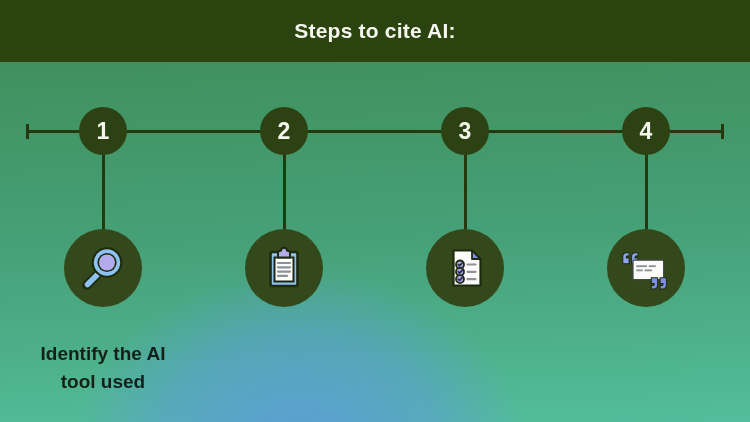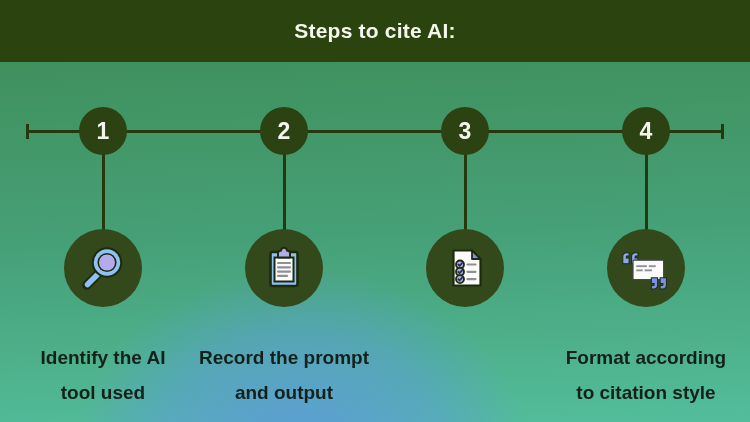--- a/index.html
+++ b/index.html
@@ -35,21 +35,21 @@
     position:absolute;top:107px;left:71px;width:48px;height:48px;border-radius:50%;
     background:var(--circle_bg);display:flex;align-items:center;justify-content:center;
   }
   .num{color:#f4f6ee;font-size:23px;font-weight:700;}
   .icon-circle{
     position:absolute;top:229px;left:56px;width:78px;height:78px;border-radius:50%;
     background:var(--icon_circle_bg);display:flex;align-items:center;justify-content:center;
   }
   .step-label{
     position:absolute;top:340px;left:0;margin:0;width:190px;text-align:center;
-    color:var(--label_text);font-size:19px;line-height:35px;font-weight:700;
+    color:var(--label_text);font-size:19px;line-height:28px;font-weight:700;
     white-space:pre-line;
   }
   
   svg{display:block;}
   .ink{fill:var(--icon_outline);}
   .fill-blue{fill:var(--icon_blue);}
   .fill-peri{fill:var(--icon_periwinkle);}
   .fill-indigo{fill:var(--icon_indigo);}
   .fill-white{fill:#fbfbfa;}
   .edge{stroke:var(--icon_outline);}
@@ -104,22 +104,20 @@
       <svg width="46" height="46" viewBox="0 0 46 46">
         <rect class="fill-blue edge" x="9.5" y="7" width="27" height="34" rx="2" stroke-width="2.6"></rect>
         <rect class="fill-white edge" x="13.5" y="12.5" width="19" height="24" stroke-width="2"></rect>
         <path class="fill-peri edge" stroke-width="2" stroke-linejoin="round" d="M17,12.5 L17,8.2 Q17,5.8 19.4,5.8 L19.8,5.8 Q20.3,2.8 23,2.8 Q25.7,2.8 26.2,5.8 L26.6,5.8 Q29,5.8 29,8.2 L29,12.5 Z"></path>
         <line class="gray-line" x1="17" y1="18" x2="29" y2="18"></line>
         <line class="gray-line" x1="17" y1="22.3" x2="29" y2="22.3"></line>
         <line class="gray-line" x1="17" y1="26.6" x2="29" y2="26.6"></line>
         <line class="gray-line" x1="17" y1="30.9" x2="26" y2="30.9"></line>
       </svg>
     </div>
-    <p class="step-label">Record the prompt
-and output</p>
   </section>
 
   <section class="step step-3">
     <div class="connector"></div>
     <div class="num-circle">
       <span class="num">3</span>
     </div>
     <div class="icon-circle">
       <svg width="46" height="46" viewBox="0 0 46 46">
         <path class="fill-white edge" stroke-width="2.2" stroke-linejoin="round" d="M11.5,5.5 L30,5.5 L38.5,14 L38.5,40.5 L11.5,40.5 Z"></path>
@@ -152,16 +150,14 @@
         <line class="thin-line" x1="17.5" y1="21.5" x2="29" y2="21.5"></line>
         <line class="thin-line" x1="31" y1="21.5" x2="38.5" y2="21.5"></line>
         <line class="thin-line" x1="17.5" y1="26" x2="24.5" y2="26"></line>
         <line class="thin-line" x1="26.5" y1="26" x2="34.5" y2="26"></line>
         <g>
           <path class="quote2" transform="translate(41.5,47) rotate(180)" d="M7.8,13 L1,13 L1,5.2 Q1,1 5.2,1 L7.8,1 L7.8,4.6 L5.6,4.6 Q4.8,4.6 4.8,5.6 L4.8,6.8 L7.8,6.8 Z"></path>
           <path class="quote2" transform="translate(51,47) rotate(180)" d="M7.8,13 L1,13 L1,5.2 Q1,1 5.2,1 L7.8,1 L7.8,4.6 L5.6,4.6 Q4.8,4.6 4.8,5.6 L4.8,6.8 L7.8,6.8 Z"></path>
         </g>
       </svg>
     </div>
-    <p class="step-label">Format according
-to citation style</p>
   </section>
 </div>
 
 </body></html>

